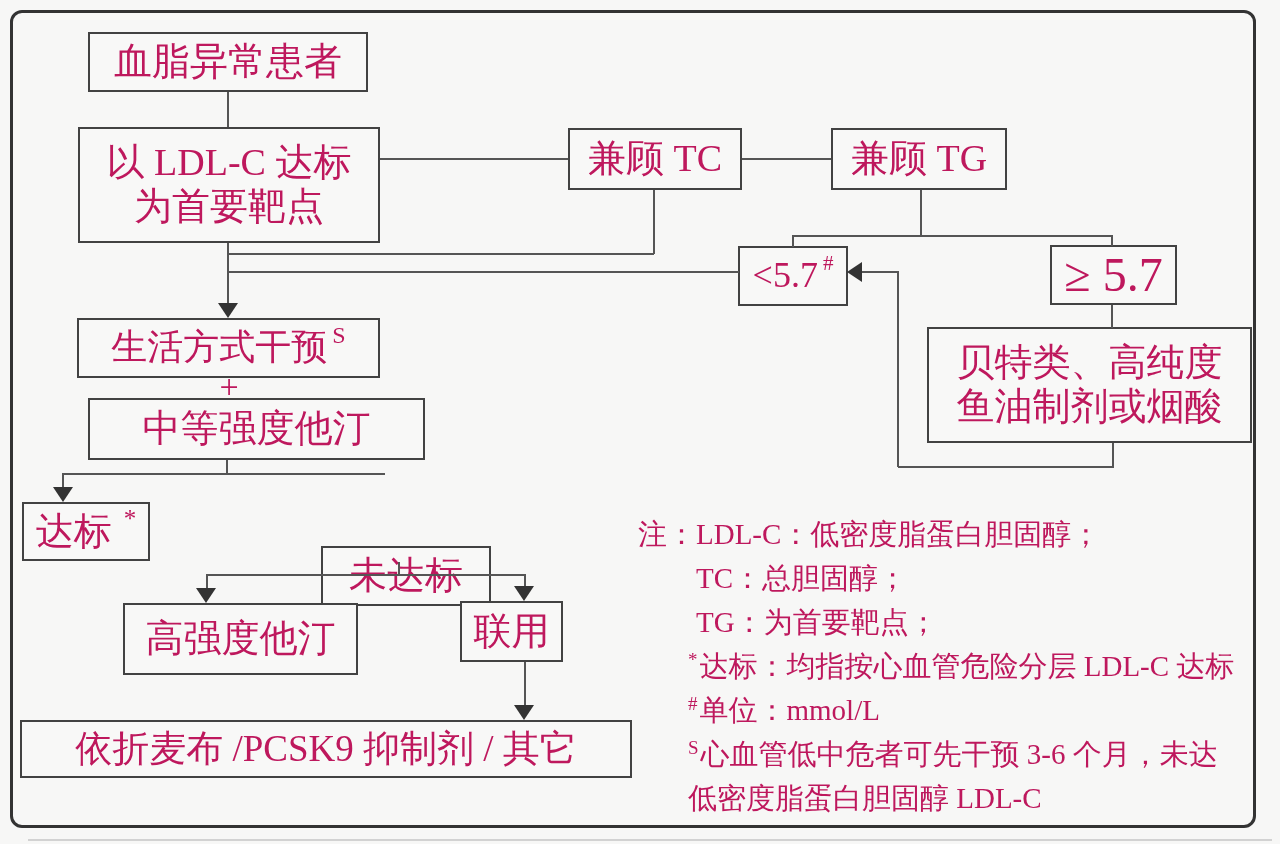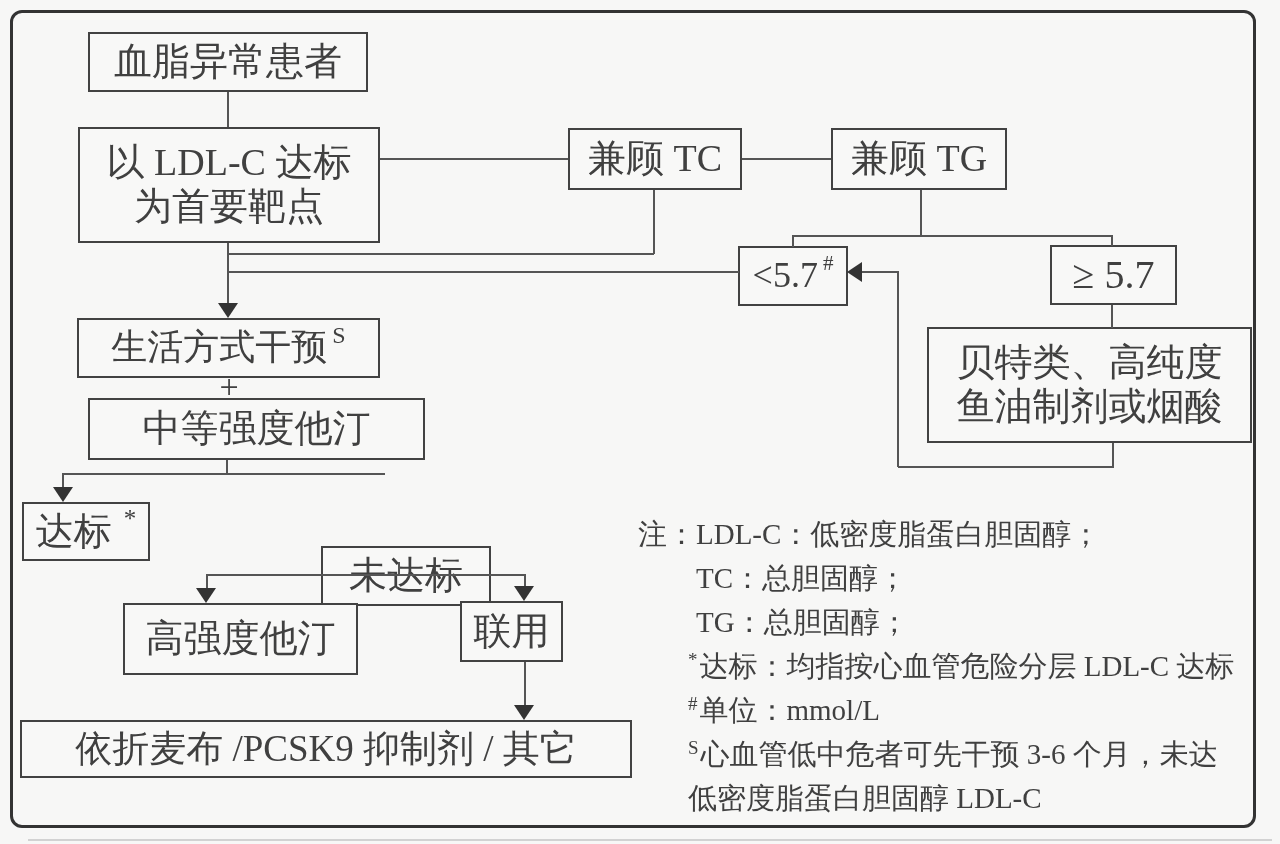--- a/index.html
+++ b/index.html
@@ -1,19 +1,19 @@
 <!DOCTYPE html>
 <html><head>
 <meta charset="utf-8">
 <style>
   html,body{margin:0;padding:0;}
   body{background:#eceae9;font-family:"Liberation Serif","DejaVu Serif",serif;}
   #canvas{
     position:relative;width:1280px;height:844px;background:#f7f7f6;
-    overflow:hidden;color:#404040;
+    overflow:hidden;color:#be185d;
   }
   #frame{
     position:absolute;left:10px;top:10px;width:1246px;height:818px;
     border:3px solid #333;border-radius:12px;box-sizing:border-box;
   }
   .box{
     position:absolute;border:2.5px solid #424242;background:#f8f8f7;
     box-sizing:border-box;display:flex;align-items:center;justify-content:center;
     font-size:38px;line-height:1.15;white-space:nowrap;
   }
@@ -59,21 +59,21 @@
   <div class="box" style="left:831px;top:128px;width:176px;height:62px;">
     <span>兼顾 TG</span>
   </div>
 
   <div class="box" style="left:738px;top:246px;width:110px;height:60px;font-size:36px;">
     <span></span>
     <span>&lt;5.7</span>
     <span class="sup">#</span>
   </div>
 
-  <div class="box" style="left:1050px;top:245px;width:127px;height:60px;font-size:40px;">
+  <div class="box" style="left:1050px;top:245px;width:127px;height:60px;font-size:48px;">
     <span>≥ 5.7</span>
   </div>
 
   <div class="box two" style="left:927px;top:327px;width:325px;height:116px;">
     <span>贝特类、高纯度</span>
     <span>鱼油制剂或烟酸</span>
   </div>
 
   <div class="box" style="left:77px;top:318px;width:303px;height:60px;font-size:36px;">
     <span>生活方式干预</span>
@@ -141,19 +141,19 @@
   <div class="arr-d" style="left:196px;top:588px;"></div>
   <div class="vline" style="left:524px;top:574px;height:13px;"></div>
   <div class="arr-d" style="left:514px;top:586px;"></div>
 
   <div class="vline" style="left:524px;top:662px;height:45px;"></div>
   <div class="arr-d" style="left:514px;top:705px;"></div>
 
   <div id="notes">
     <div class="note-line">注：LDL-C：低密度脂蛋白胆固醇；</div>
     <div class="note-line ind1">TC：总胆固醇；</div>
-    <div class="note-line ind1">TG：总胆固醇；</div>
+    <div class="note-line ind1">TG：为首要靶点；</div>
     <div class="note-line ind2"><span class="nsup">*</span><span>达标：均指按心血管危险分层 LDL-C 达标</span></div>
     <div class="note-line ind2"><span class="nsup">#</span><span>单位：mmol/L</span></div>
     <div class="note-line ind2"><span class="nsup">S</span><span>心血管低中危者可先干预 3-6 个月，未达</span></div>
     <div class="note-line ind2">低密度脂蛋白胆固醇 LDL-C</div>
   </div>
 </div>
 
 </body></html>

